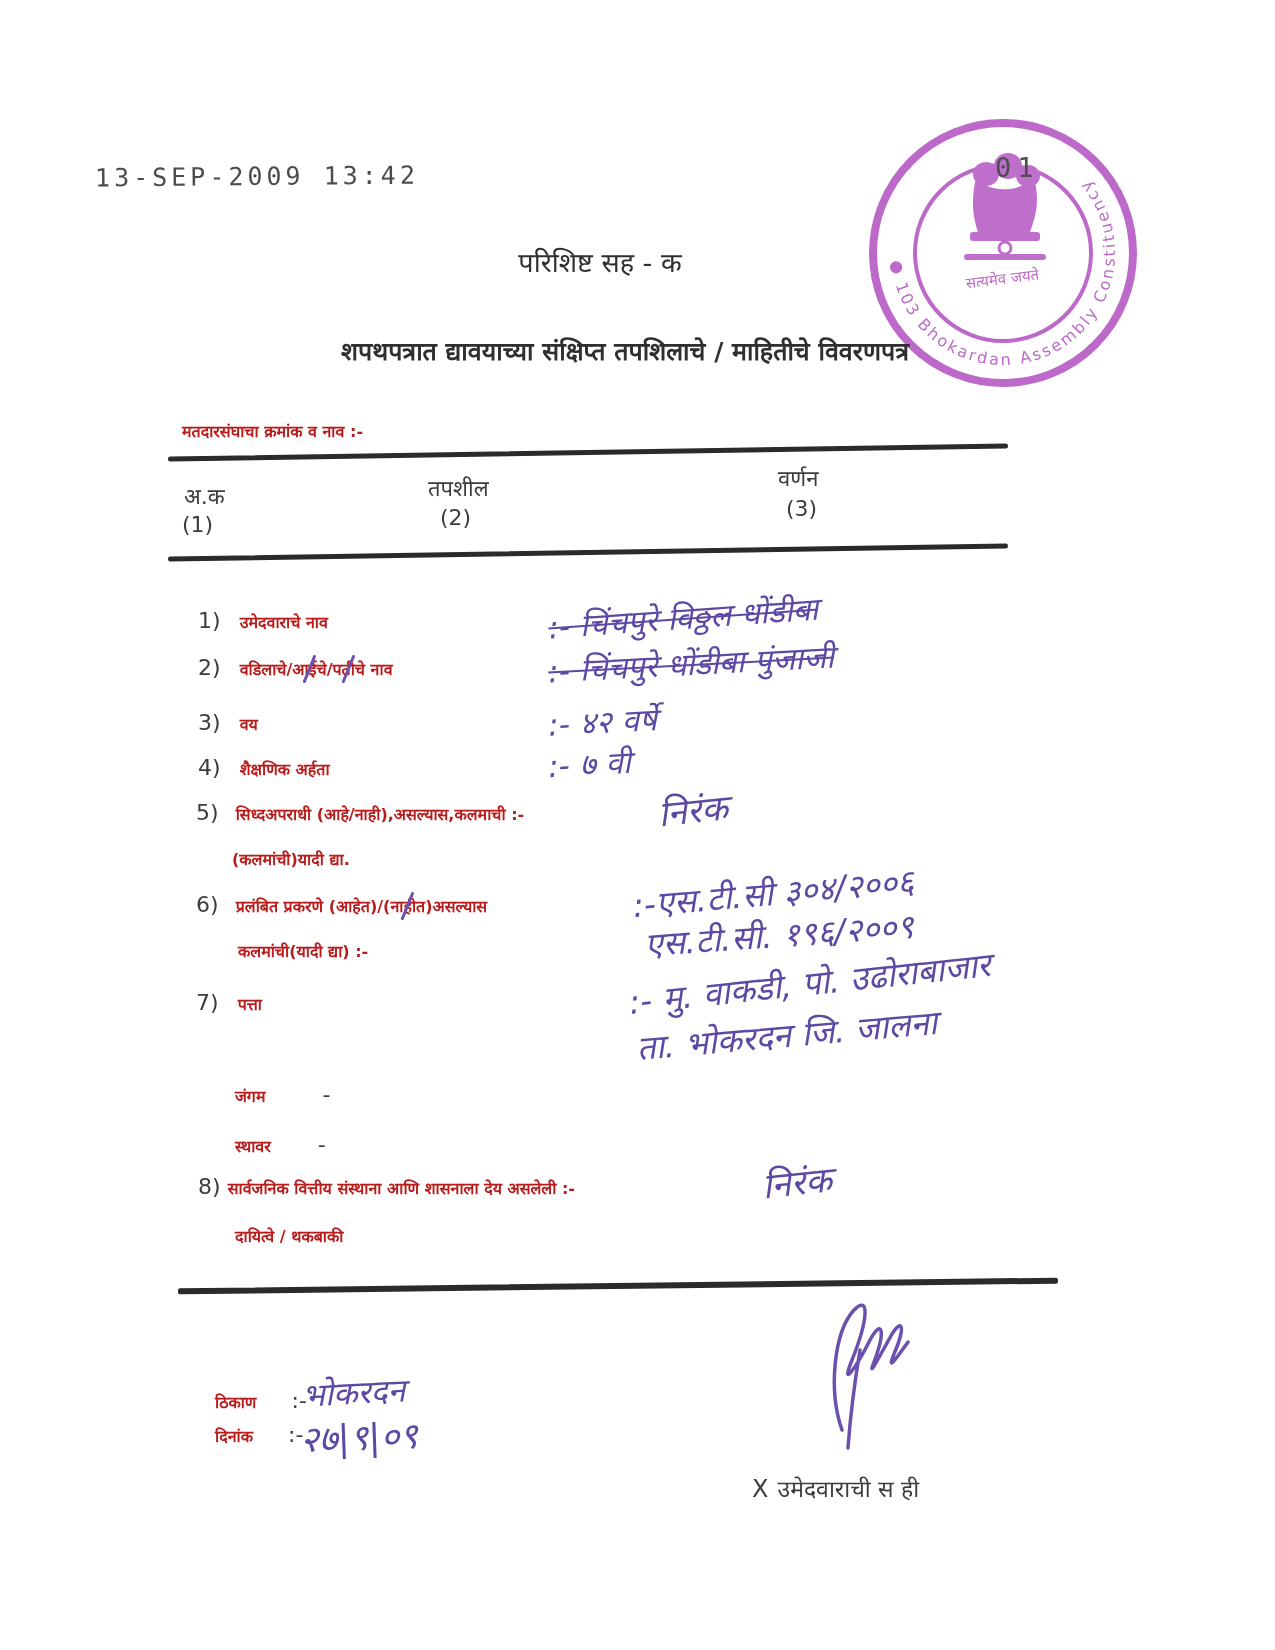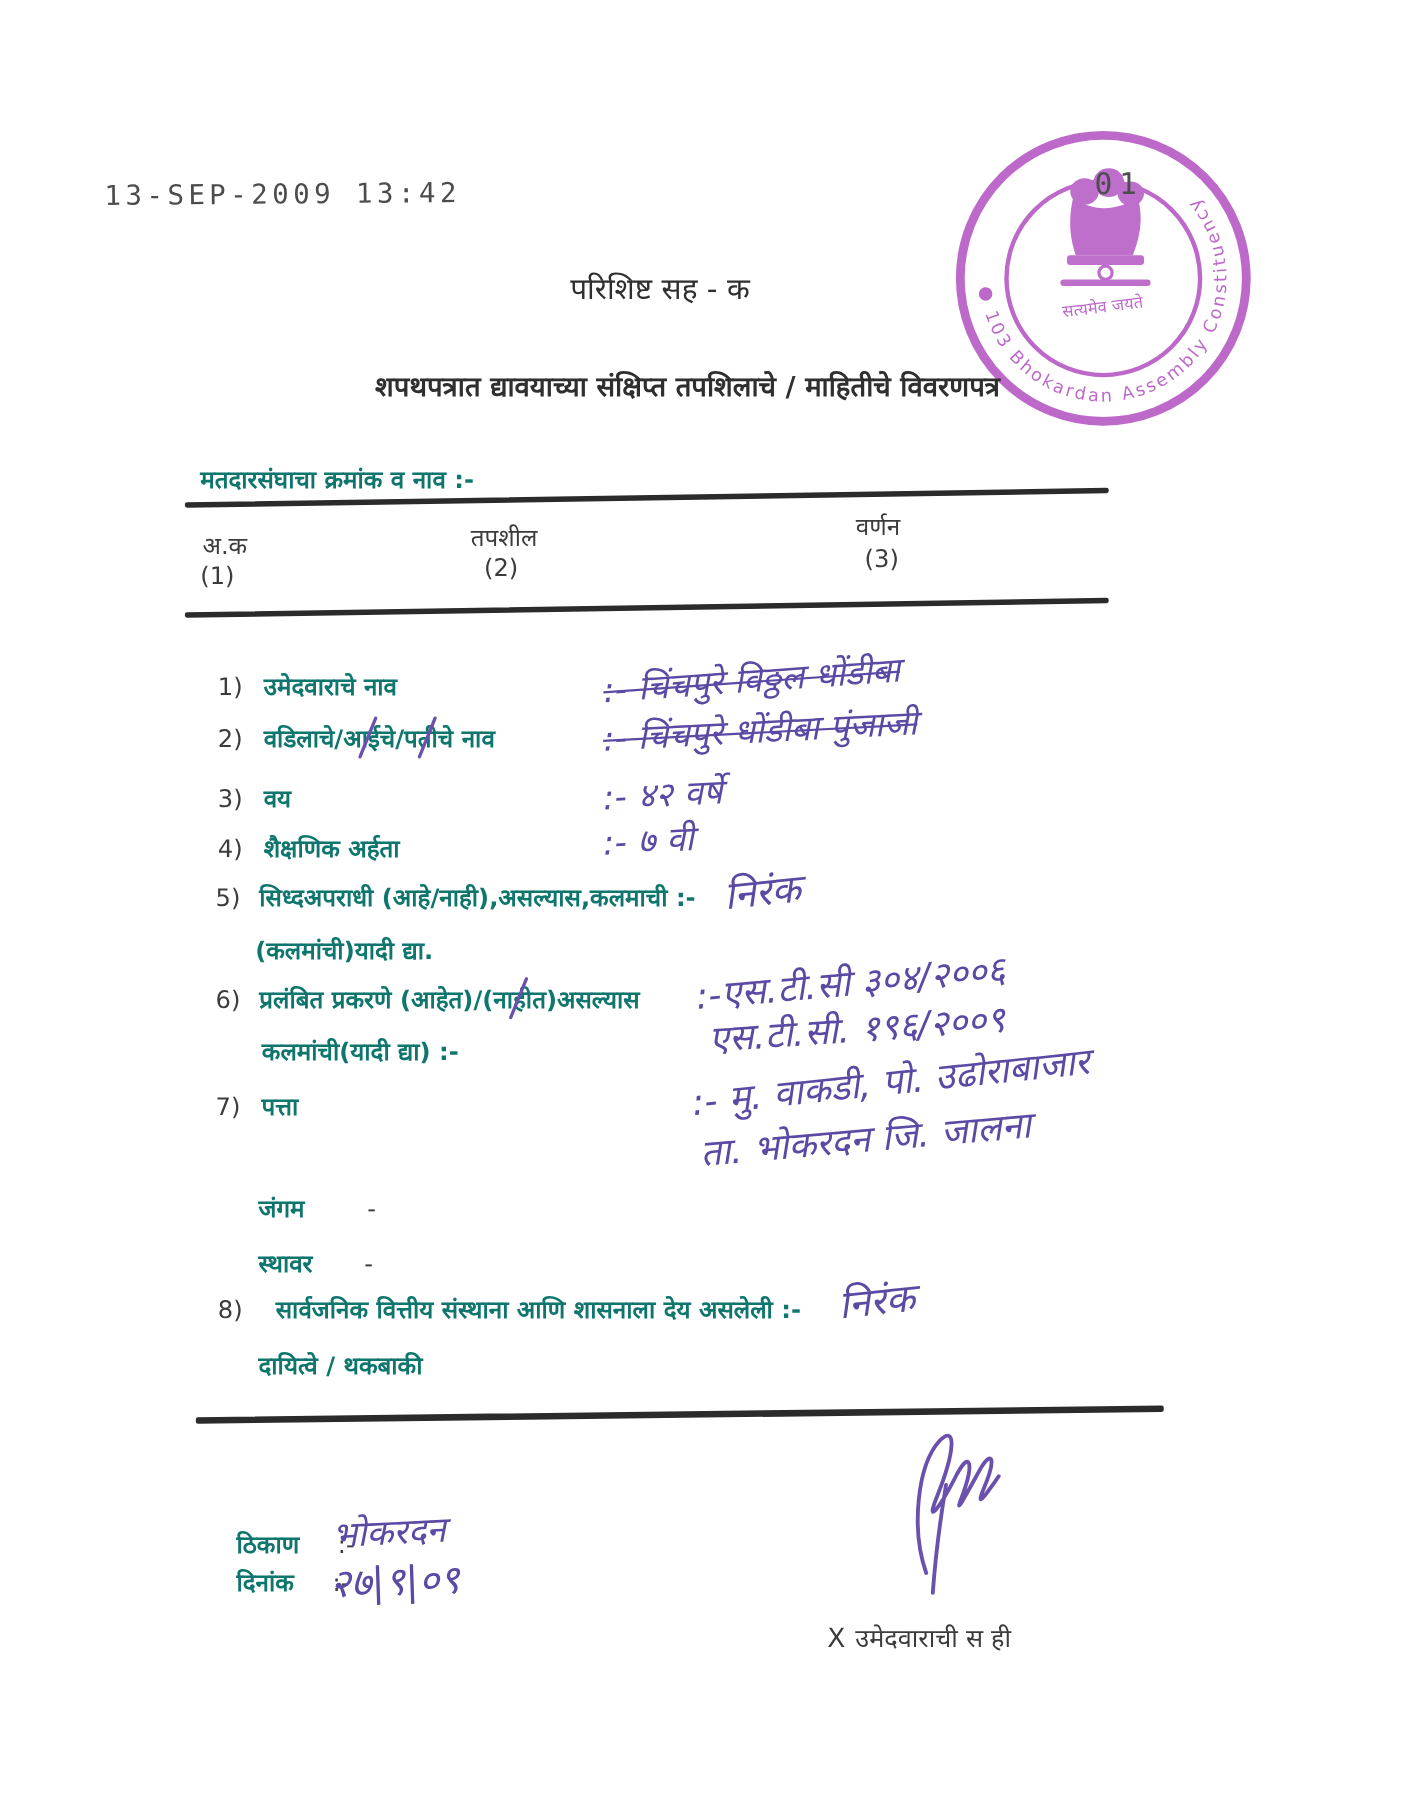--- a/index.html
+++ b/index.html
@@ -10,21 +10,21 @@
   .page{position:absolute;inset:0;background:#fff;}
   .abs{position:absolute;}
   
   .fax{
     font-family:"DejaVu Sans Mono",monospace;font-size:25px;letter-spacing:4px;
     color:#4c4c4c;transform:rotate(-0.5deg);
   }
   .printed{font-family:"DejaVu Sans","Liberation Sans",sans-serif;color:#383838;}
   .title1{font-size:27px;font-weight:normal;color:#2f2f2f;}
   .title2{font-size:25px;font-weight:bold;color:#2f2f2f;margin-top:48px;}
-  .lbl{font-size:22px;font-weight:bold;color:#0f766e;}
+  .lbl{font-size:16px;font-weight:bold;color:#b91c1c;}
   .lbl-n{font-size:22px;color:#3c3c3c;}
   .hdr{font-size:22px;color:#3c3c3c;}
   .rule{background:#2b2b2b;border-radius:2px;}
   
   .hw{
     font-family:"DejaVu Sans","Liberation Sans",sans-serif;
     font-style:italic;font-weight:500;color:#5b49a4;white-space:nowrap;
   }
   .hw-strike{text-decoration:line-through;text-decoration-thickness:2px;}
   
@@ -135,21 +135,21 @@
     <span class="lbl">जंगम</span>
     <span class="lbl-n" style="margin-left:52px;">-</span>
   </div>
   <div class="abs printed row" style="left:235px;top:1132px;">
     <span class="lbl">स्थावर</span>
     <span class="lbl-n" style="margin-left:42px;">-</span>
   </div>
 
   <div class="abs printed row" style="left:198px;top:1174px;">
     <span class="lbl-n">8)</span>
-    <span class="lbl" style="margin-left:25px;">सार्वजनिक वित्तीय संस्थाना आणि शासनाला देय असलेली :-</span>
+    <span class="lbl" style="margin-left:2px;">सार्वजनिक वित्तीय संस्थाना आणि शासनाला देय असलेली :-</span>
   </div>
   <div class="abs printed lbl" style="left:235px;top:1225px;">दायित्वे / थकबाकी</div>
   <div class="abs hw" style="left:762px;top:1158px;font-size:35px;transform:rotate(-6deg);">निरंक</div>
 
   <div class="abs rule" style="left:178px;top:1283px;width:880px;height:6px;transform:rotate(-0.7deg);"></div>
 
   <div class="abs" style="left:790px;top:1290px;width:160px;height:160px;">
     <svg width="160" height="160" viewBox="0 0 160 160">
       <path d="M52 140 C38 100 44 42 64 20 C80 4 78 30 62 70 C50 100 66 78 80 50
                C92 28 96 40 84 72 C76 92 92 62 102 44 C112 28 116 36 104 64

